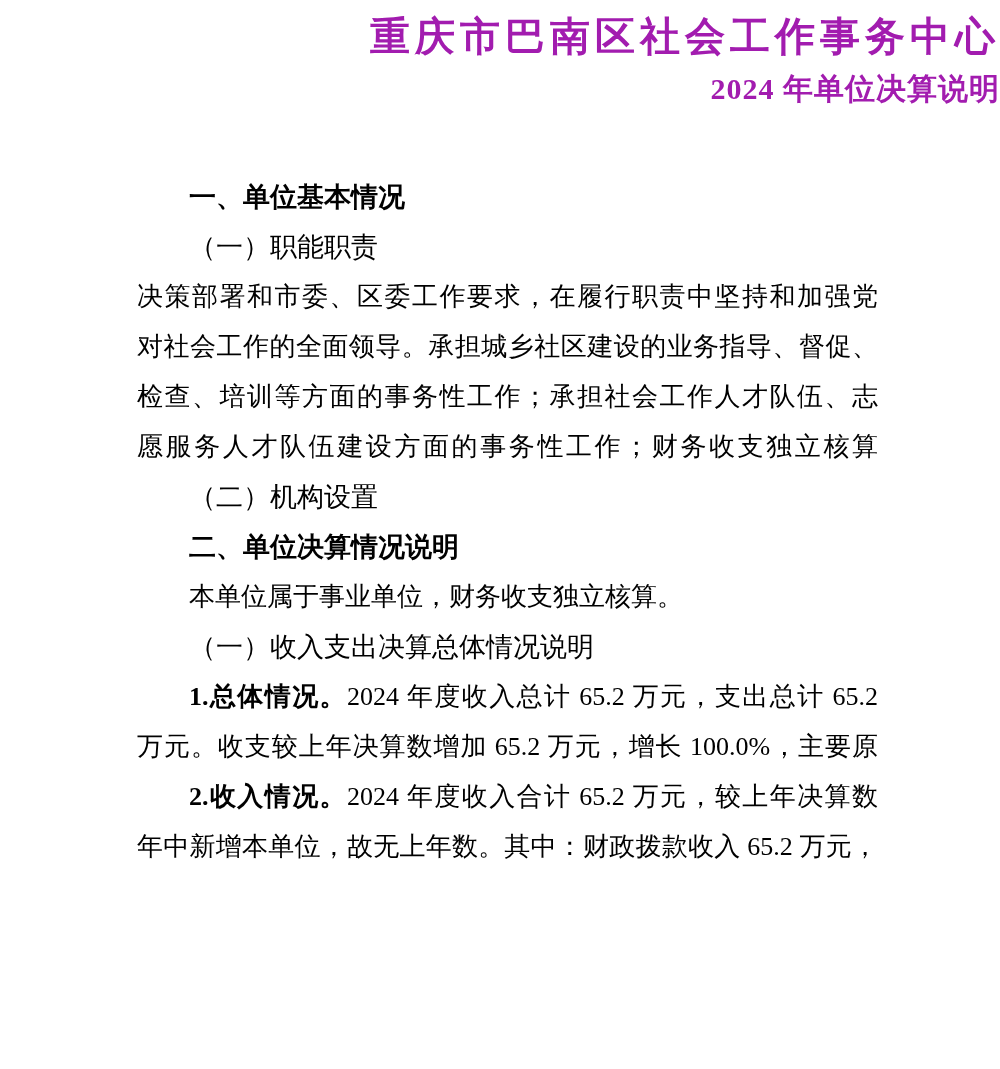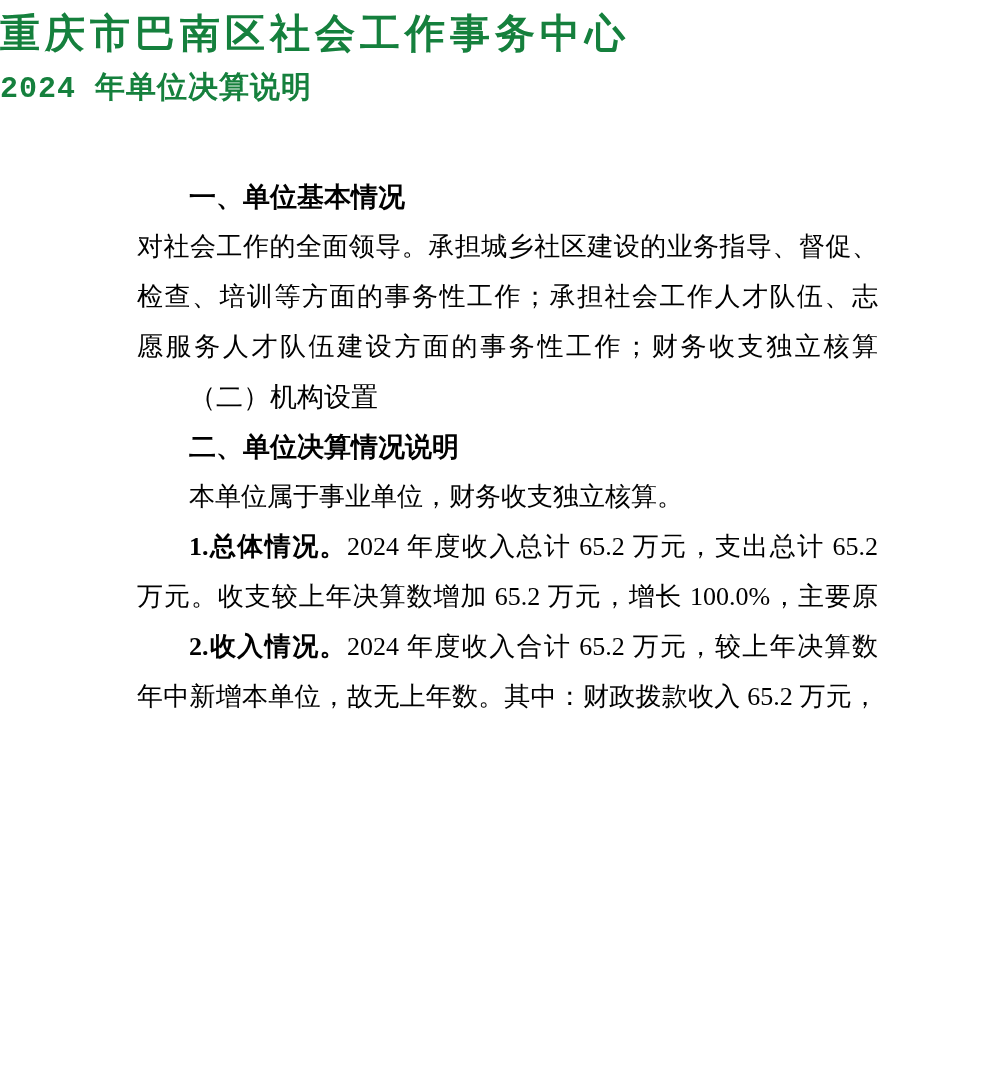--- a/index.html
+++ b/index.html
@@ -10,24 +10,23 @@
     background: #ffffff;
     overflow: hidden;
     color: #000000;
     font-family: "Liberation Serif", "DejaVu Serif", serif;
   }
   .doc-title {
     position: absolute;
     top: 10px;
     left: 0;
     width: 1000px;
-    text-align: left;
+    text-align: right;
     font-weight: bold;
-    color: #15803d;
-    font-family: Liberation Mono, monospace;
+    color: #a21caf;
   }
   .doc-title .t1 {
     font-size: 40px;
     line-height: 54px;
     letter-spacing: 5px;
   }
   .doc-title .t2 {
     font-size: 30px;
     line-height: 50px;
     letter-spacing: 1px;
@@ -65,31 +64,34 @@
 
   <div class="doc-title">
     <div class="t1">重庆市巴南区社会工作事务中心</div>
     <div class="t2">2024 年单位决算说明</div>
   </div>
 
   <div class="content">
 
     <div class="ln h1 indent">一、单位基本情况</div>
 
+    <div class="ln h2 indent">（一）职能职责</div>
 
+    <div class="ln j">决策部署和市委、区委工作要求，在履行职责中坚持和加强党</div>
     <div class="ln j">对社会工作的全面领导。承担城乡社区建设的业务指导、督促、</div>
     <div class="ln j">检查、培训等方面的事务性工作；承担社会工作人才队伍、志</div>
     <div class="ln j">愿服务人才队伍建设方面的事务性工作；财务收支独立核算</div>
 
     <div class="ln h2 indent">（二）机构设置</div>
 
     <div class="ln h1 indent">二、单位决算情况说明</div>
 
     <div class="ln indent">本单位属于事业单位，财务收支独立核算。</div>
 
+    <div class="ln h2 indent">（一）收入支出决算总体情况说明</div>
 
     <div class="ln j indent"><span class="b">1.总体情况。</span><span>2024 年度收入总计 65.2 万元，支出总计 65.2</span></div>
     <div class="ln j">万元。收支较上年决算数增加 65.2 万元，增长 100.0%，主要原</div>
 
     <div class="ln j indent"><span class="b">2.收入情况。</span><span>2024 年度收入合计 65.2 万元，较上年决算数</span></div>
     <div class="ln j">年中新增本单位，故无上年数。其中：财政拨款收入 65.2 万元，</div>
 
   </div>
 
 </div>

